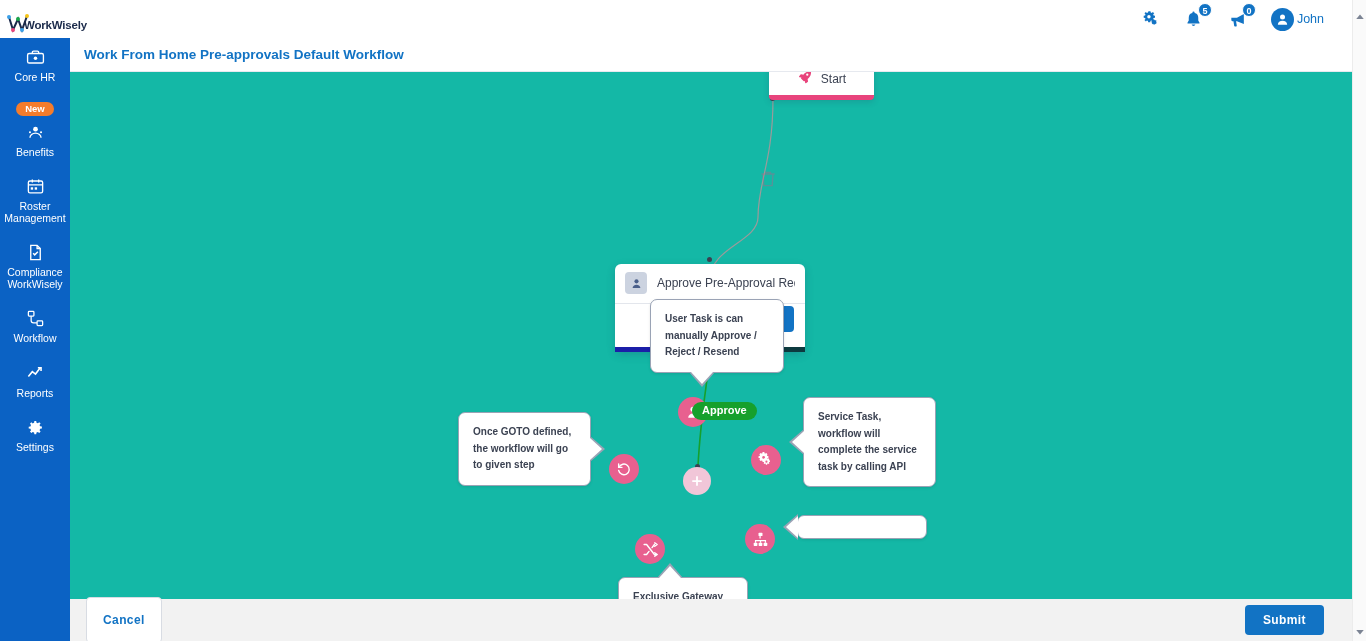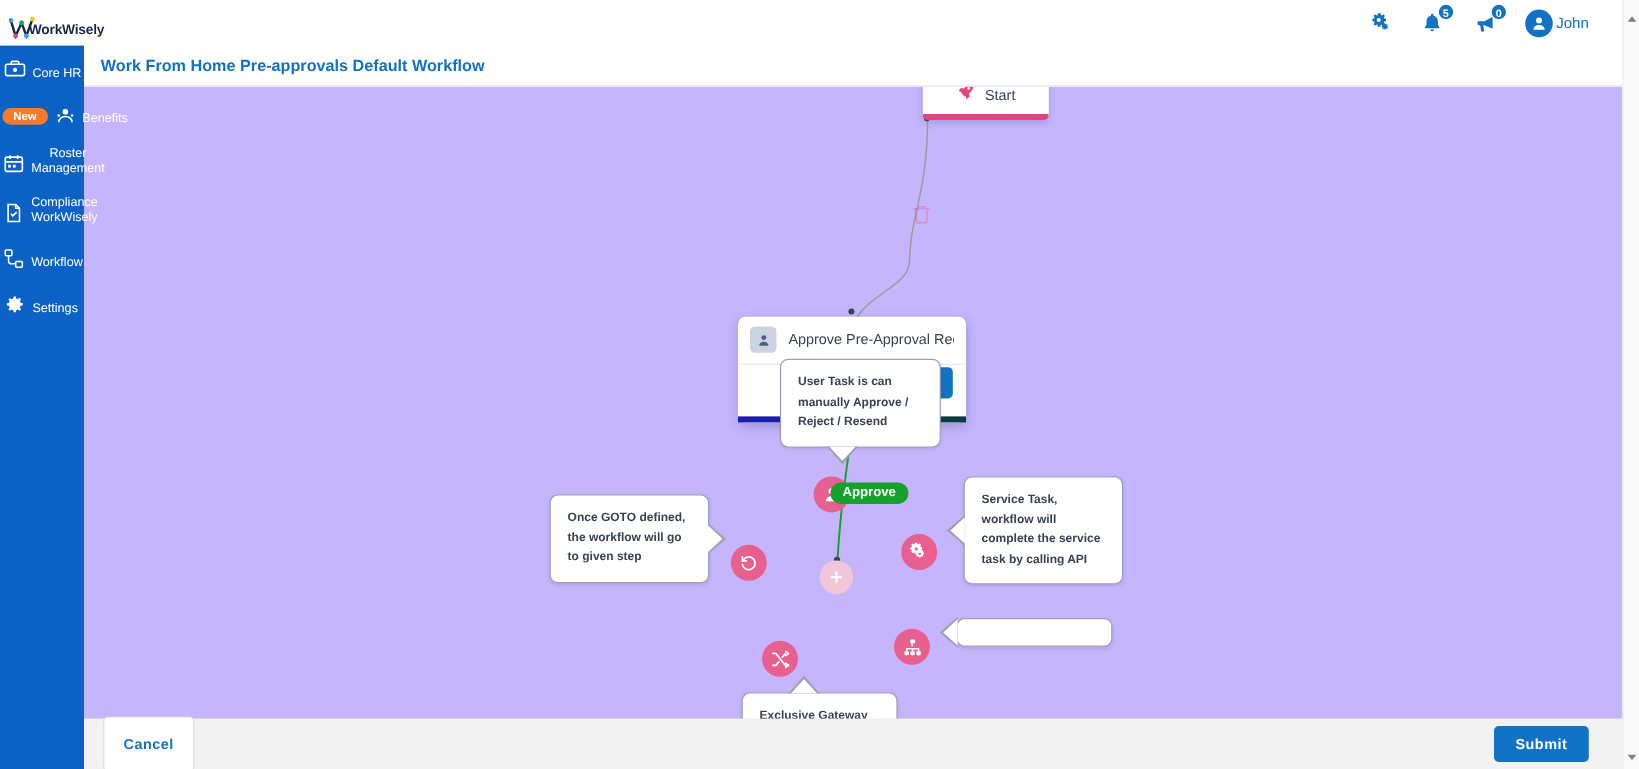--- a/index.html
+++ b/index.html
@@ -45,42 +45,42 @@
   .user-name{ font-size:12.5px; color:#1273c4; }
 
   
   .sidebar{
     position:absolute; left:0; top:0; width:70px; height:641px;
     background:#0b62c4; z-index:30;
     padding-top:38px;
   }
   .side-item{
     position:relative; width:70px; padding:9px 2px 9px;
-    display:flex; flex-direction:row; align-items:flex-end; gap:5px;
+    display:flex; flex-direction:column; align-items:center; gap:5px;
     cursor:pointer; color:#fff; text-align:center;
   }
   .side-icon{ width:20px; height:20px; display:flex; align-items:center; justify-content:center; }
   .side-label{ font-size:10.5px; line-height:11.5px; color:#ffffff; }
   .new-badge{
     background:#f57c2b; color:#fff; font-size:9.5px; font-weight:bold;
     border-radius:9px; padding:1.5px 9px; margin-bottom:1px; line-height:11px;
   }
 
   
   .pagetitle-bar{
     position:absolute; left:70px; top:38px; width:1296px; height:34px;
     background:#fff; display:flex; align-items:center; padding-left:14px;
     border-bottom:1px solid #e6e9ef; z-index:20;
   }
   .pagetitle{ font-size:13.5px; font-weight:bold; color:#1273c4; }
 
   
   .canvas{
     position:absolute; left:70px; top:72px; width:1284px; height:527px;
-    background:#c4b5fd; overflow:hidden; z-index:5;
+    background:#14b8a6; overflow:hidden; z-index:5;
   }
   .canvas-inner{ position:absolute; inset:0; }
 
   
   .node{
     position:absolute; background:#fff; border-radius:5px;
     box-shadow:0 2px 6px rgba(40,50,90,.18);
   }
   .node-start{
     left:699px; top:-10px; width:105px; height:38px;
@@ -253,20 +253,29 @@
     <span class="side-icon">
       <svg width="19" height="19" viewBox="0 0 24 24">
         <rect x="3" y="3" width="7" height="6" rx="1" fill="none" stroke="#fff" stroke-width="1.6"></rect>
         <rect x="14" y="15" width="7" height="6" rx="1" fill="none" stroke="#fff" stroke-width="1.6"></rect>
         <path d="M6.5 9v5.5a3 3 0 0 0 3 3H14" fill="none" stroke="#fff" stroke-width="1.6"></path>
       </svg>
     </span>
     <span class="side-label">Workflow</span>
   </div>
 
+  <div class="side-item">
+    <span class="side-icon">
+      <svg width="19" height="19" viewBox="0 0 24 24">
+        <path d="M3 17l5-6 4 3 6-8" fill="none" stroke="#fff" stroke-width="2"></path>
+        <path d="M15 6h4v4" fill="none" stroke="#fff" stroke-width="2"></path>
+      </svg>
+    </span>
+    <span class="side-label">Reports</span>
+  </div>
 
   <div class="side-item">
     <span class="side-icon">
       <svg width="17" height="17" viewBox="0 0 24 24" fill="#fff">
         <path d="M12 8.2a3.8 3.8 0 1 0 0 7.6 3.8 3.8 0 0 0 0-7.6zm9 5.1v-2.6l-2.5-.4a6.9 6.9 0 0 0-.8-1.9l1.5-2-1.9-1.9-2 1.5c-.6-.4-1.2-.6-1.9-.8L13 2.9h-2.6l-.4 2.5c-.7.2-1.3.4-1.9.8l-2-1.5L4.2 6.6l1.5 2c-.4.6-.6 1.2-.8 1.9l-2.5.4v2.6l2.5.4c.2.7.4 1.3.8 1.9l-1.5 2 1.9 1.9 2-1.5c.6.4 1.2.6 1.9.8l.4 2.5H13l.4-2.5c.7-.2 1.3-.4 1.9-.8l2 1.5 1.9-1.9-1.5-2c.4-.6.6-1.2.8-1.9l2.5-.4z"></path>
       </svg>
     </span>
     <span class="side-label">Settings</span>
   </div>
 </div>

